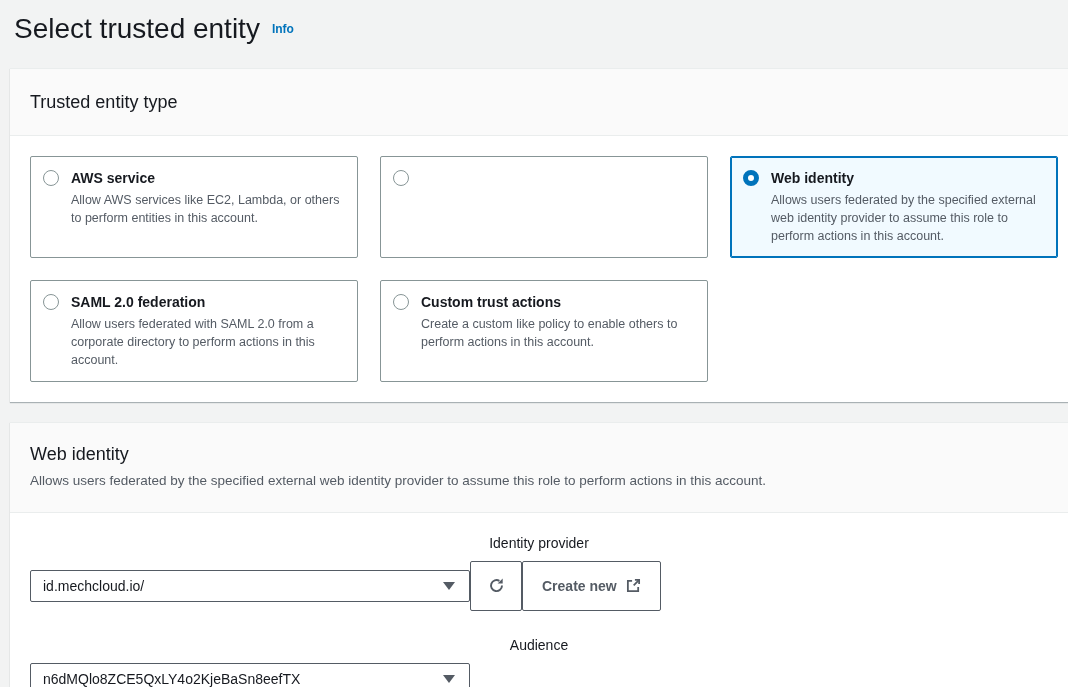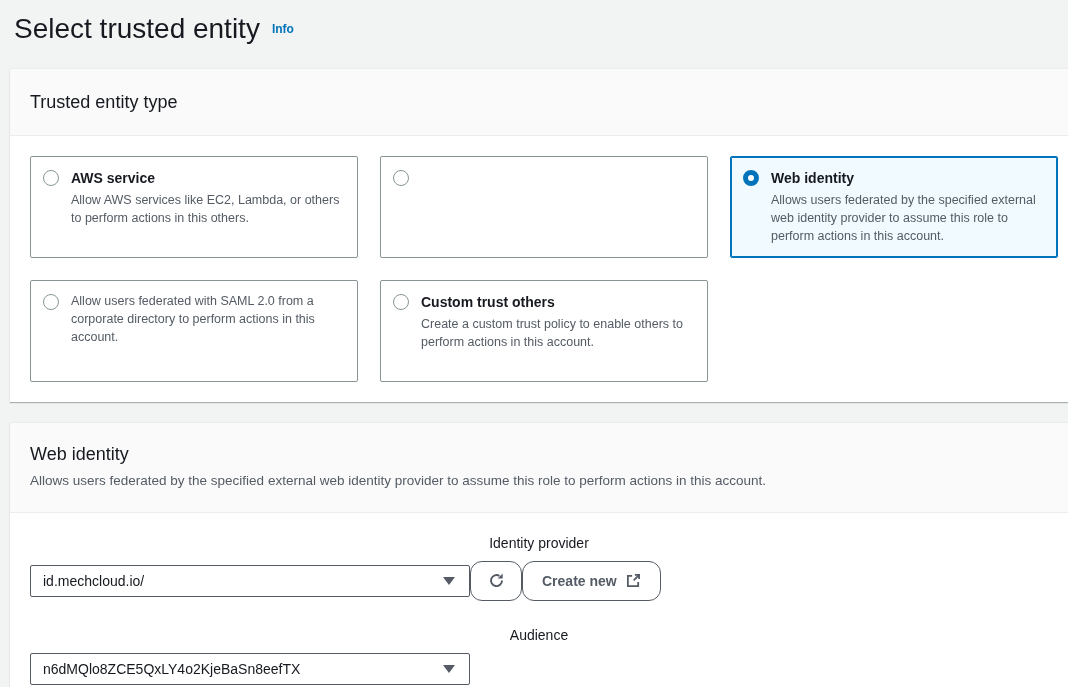--- a/index.html
+++ b/index.html
@@ -129,23 +129,23 @@
     color: #16191f;
     cursor: pointer;
   }
   .caret-down {
     width: 0; height: 0;
     border-left: 6px solid transparent;
     border-right: 6px solid transparent;
     border-top: 8px solid #545b64;
   }
   .btn {
-    height: 40px;
+    height: 50px;
     border: 1px solid #545b64;
-    border-radius: 12px;
+    border-radius: 2px;
     background: #ffffff;
     color: #545b64;
     font-family: "Liberation Sans", sans-serif;
     font-size: 14px;
     font-weight: 700;
     display: inline-flex;
     align-items: center;
     justify-content: center;
     gap: 9px;
     cursor: pointer;
@@ -167,48 +167,49 @@
   <div class="card-header">
     <h2 class="card-heading">Trusted entity type</h2>
   </div>
   <div class="card-body">
     <div class="tiles">
 
       <div class="tile">
         <span class="radio"></span>
         <div>
           <div class="tile-title">AWS service</div>
-          <div class="tile-desc">Allow AWS services like EC2, Lambda, or others to perform actions in this others.</div>
+          <div class="tile-desc">Allow AWS services like EC2, Lambda, or others to perform entities in this account.</div>
         </div>
       </div>
 
       <div class="tile">
         <span class="radio"></span>
       </div>
 
       <div class="tile selected">
         <span class="radio checked"></span>
         <div>
           <div class="tile-title">Web identity</div>
           <div class="tile-desc">Allows users federated by the specified external web identity provider to assume this role to perform actions in this account.</div>
         </div>
       </div>
 
       <div class="tile">
         <span class="radio"></span>
         <div>
+          <div class="tile-title">SAML 2.0 federation</div>
           <div class="tile-desc">Allow users federated with SAML 2.0 from a corporate directory to perform actions in this account.</div>
         </div>
       </div>
 
       <div class="tile">
         <span class="radio"></span>
         <div>
-          <div class="tile-title">Custom trust others</div>
-          <div class="tile-desc">Create a custom trust policy to enable others to perform actions in this account.</div>
+          <div class="tile-title">Custom trust actions</div>
+          <div class="tile-desc">Create a custom like policy to enable others to perform actions in this account.</div>
         </div>
       </div>
 
     </div>
   </div>
 </section>
 
 <section class="card card-2">
   <div class="card-header">
     <h2 class="card-heading">Web identity</h2>

